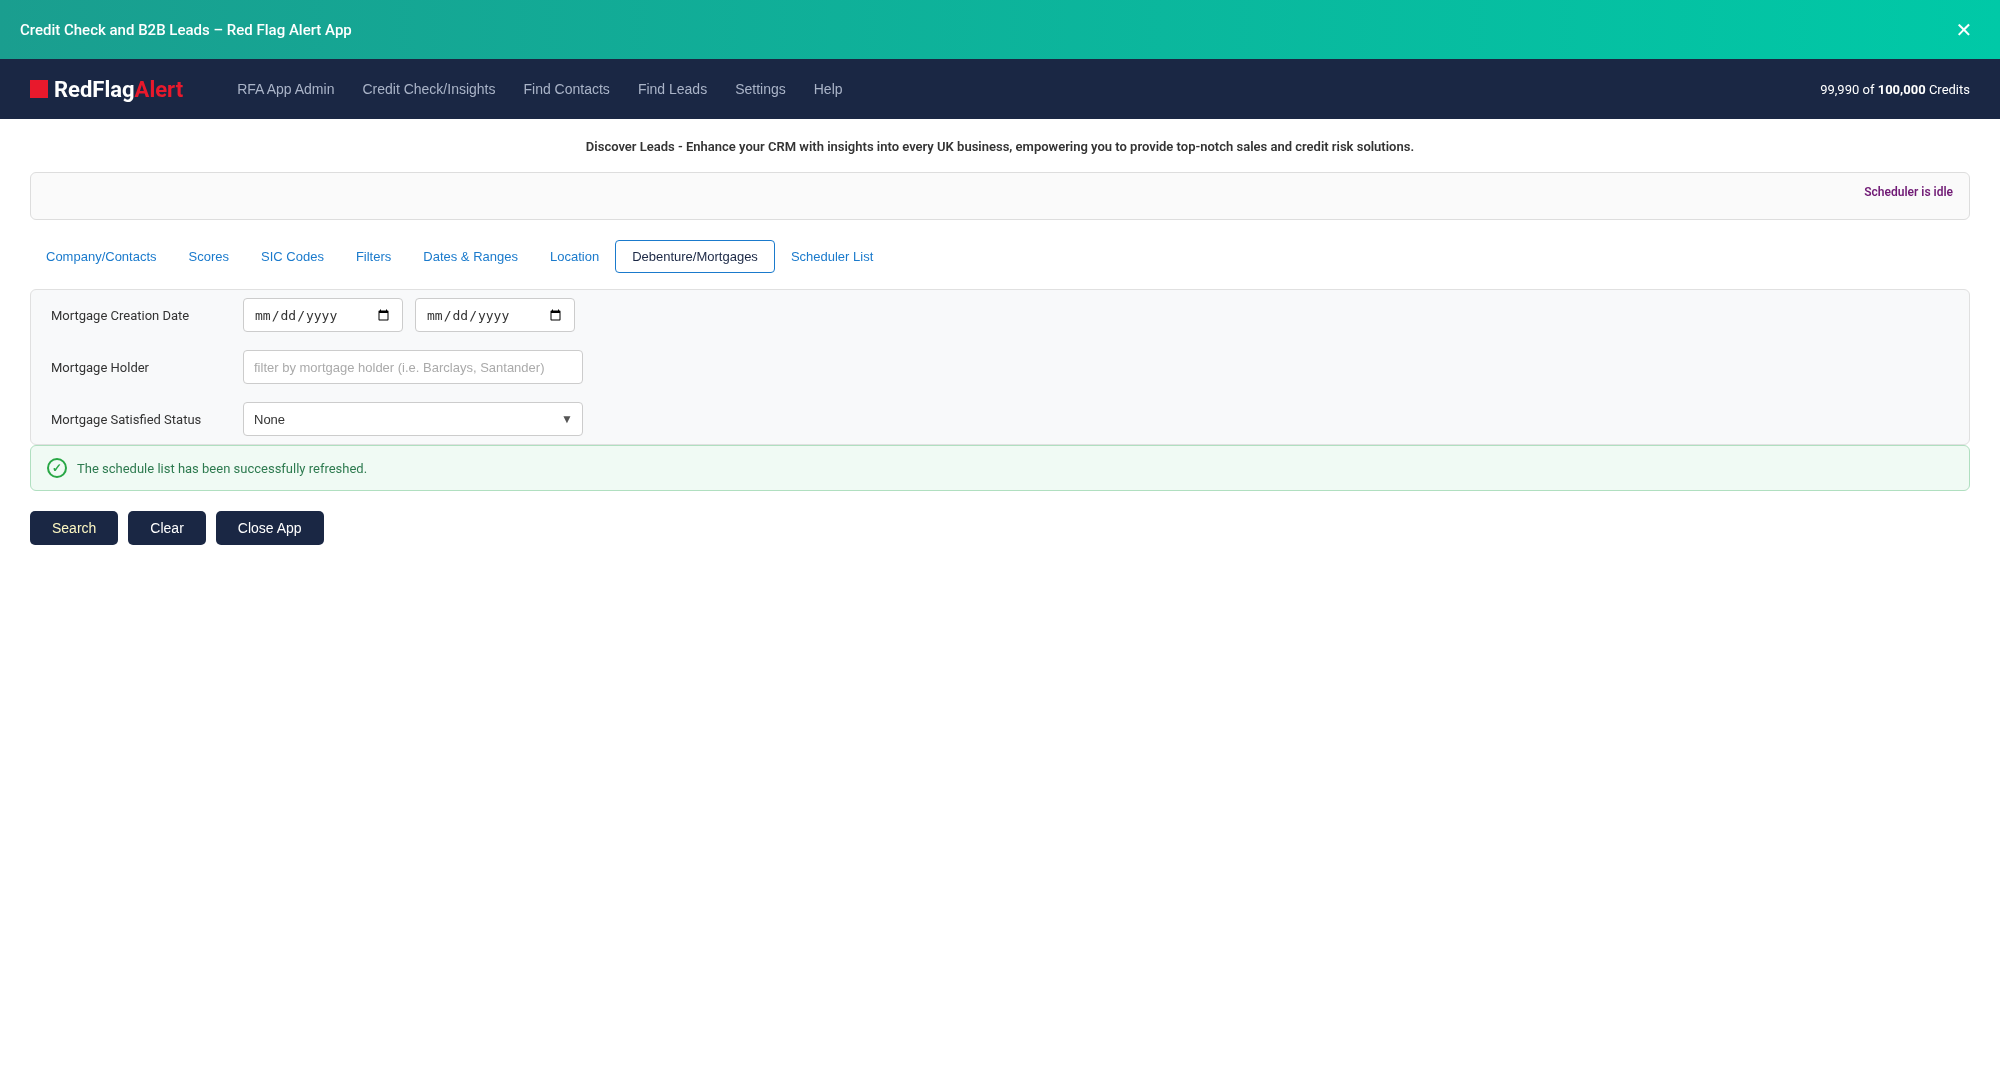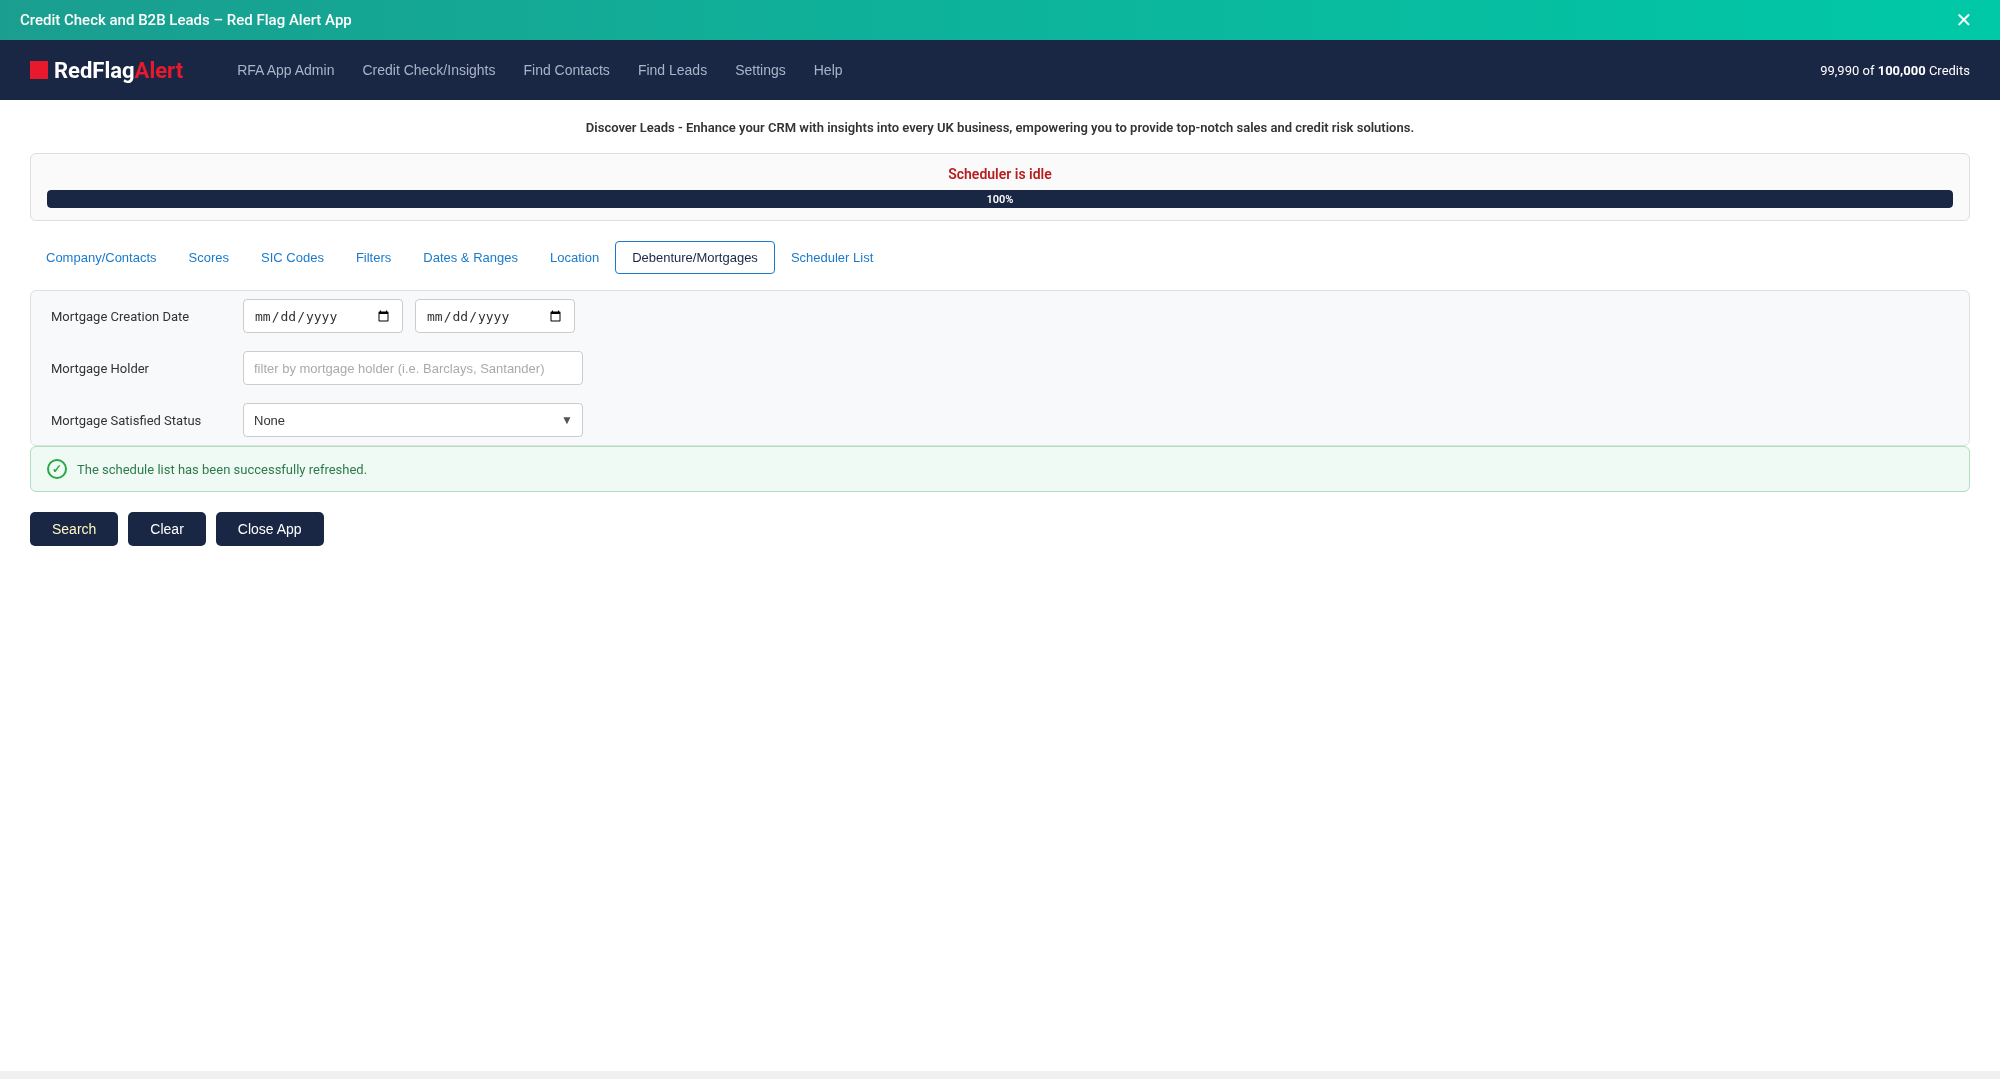--- a/index.html
+++ b/index.html
@@ -2,21 +2,21 @@
 <html><head>
   <meta charset="utf-8">
   <style>
     * { box-sizing: border-box; margin: 0; padding: 0; }
     body { font-family: -apple-system, BlinkMacSystemFont, 'Segoe UI', Roboto, sans-serif; background: #f0f0f0; min-height: 100vh; }
 
     
     .title-bar {
       background: linear-gradient(90deg, #1a9e8f 0%, #00c9a7 100%);
       display: flex; align-items: center; justify-content: space-between;
-      padding: 8px 20px; height: 40px;
+      padding: 8px 20px; height: 59px;
     }
     .title-bar-text { color: white; font-size: 15px; font-weight: 500; }
     .title-bar-close {
       color: white; background: none; border: none; font-size: 20px;
       cursor: pointer; width: 32px; height: 32px; display: flex; align-items: center; justify-content: center;
     }
 
     
     .nav-bar {
       background: #1a2744;
@@ -41,21 +41,21 @@
     .subtitle {
       text-align: center; font-size: 13px; font-weight: 600; color: #333;
       margin-bottom: 18px;
     }
 
     
     .scheduler-box {
       border: 1px solid #ddd; border-radius: 6px; padding: 12px 16px; margin-bottom: 20px;
       background: #fafafa;
     }
-    .scheduler-title { text-align: center; font-size: 14px; font-weight: 600; color: #b91c1c; margin-bottom: 8px; }
+    .scheduler-title { text-align: right; font-size: 12px; font-weight: 600; color: #701a75; margin-bottom: 8px; }
     .progress-bar-bg {
       background: #e0e0e0; border-radius: 4px; height: 18px; overflow: hidden;
       position: relative;
     }
     .progress-bar-fill {
       background: #1a2744; height: 100%; border-radius: 4px; transition: width 0.3s;
     }
     .progress-bar-label {
       position: absolute; top: 50%; left: 50%; transform: translate(-50%, -50%);
       font-size: 11px; color: white; font-weight: 600;
@@ -152,24 +152,20 @@
     <span>Credits</span>
   </div>
 </div>
 
 <div class="main-content">
 
   <p class="subtitle">Discover Leads - Enhance your CRM with insights into every UK business, empowering you to provide top-notch sales and credit risk solutions.</p>
 
   <div class="scheduler-box">
     <div class="scheduler-title">Scheduler is idle</div>
-    <div class="progress-bar-bg">
-      <div class="progress-bar-fill" style="width: 100%;"></div>
-      <span class="progress-bar-label">100%</span>
-    </div>
   </div>
 
   <div class="tabs">
     <button class="tab">Company/Contacts</button>
     <button class="tab">Scores</button>
     <button class="tab">SIC Codes</button>
     <button class="tab">Filters</button>
     <button class="tab">Dates &amp; Ranges</button>
     <button class="tab">Location</button>
     <button class="tab active">Debenture/Mortgages</button>

